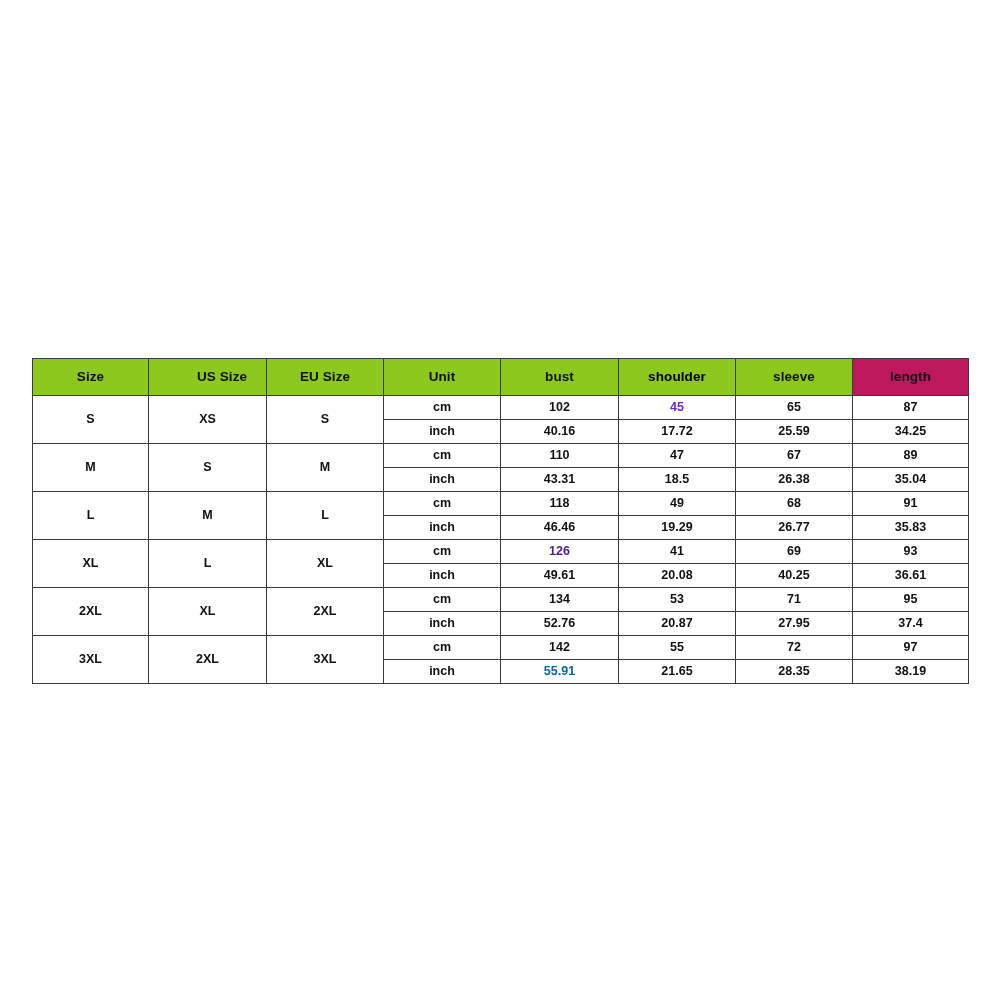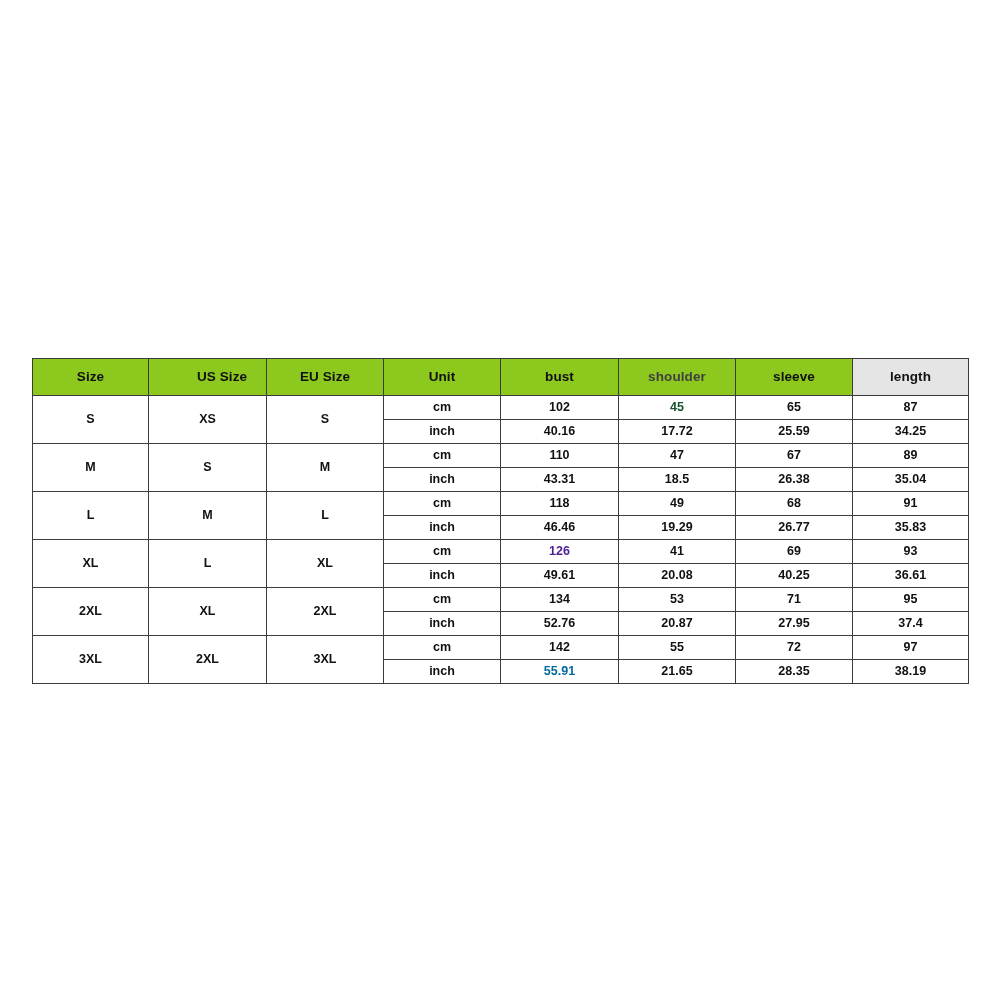--- a/index.html
+++ b/index.html
@@ -80,34 +80,34 @@
         <col class="c7">
         <col class="c8">
     </colgroup>
     <thead>
       <tr>
         <th style="background: rgb(140, 200, 30); border-color: rgb(59, 59, 59); color: rgb(17, 17, 17);">Size</th>
         <th style="background: rgb(140, 200, 30); border-color: rgb(59, 59, 59); color: rgb(17, 17, 17); padding-left: 29px;">US Size</th>
         <th style="background: rgb(140, 200, 30); border-color: rgb(59, 59, 59); color: rgb(17, 17, 17);">EU Size</th>
         <th style="background: rgb(140, 200, 30); border-color: rgb(59, 59, 59); color: rgb(17, 17, 17);">Unit</th>
         <th style="background: rgb(140, 200, 30); border-color: rgb(59, 59, 59); color: rgb(17, 17, 17);">bust</th>
-        <th style="background: rgb(140, 200, 30); border-color: rgb(59, 59, 59); color: #404040; margin-left: 12px;">shoulder</th>
+        <th style="background: rgb(140, 200, 30); border-color: rgb(59, 59, 59); color: #000000; margin-left: 12px;">shoulder</th>
         <th style="background: rgb(140, 200, 30); border-color: rgb(59, 59, 59); color: rgb(17, 17, 17);">sleeve</th>
-        <th style="background: #e5e5e5; border-color: rgb(59, 59, 59); color: rgb(17, 17, 17);">length</th>
+        <th style="background: #be185d; border-color: rgb(59, 59, 59); color: rgb(17, 17, 17);">length</th>
       </tr>
     </thead>
     <tbody>
 
       <tr>
         <td class="size-cell" rowspan="2" style="border-color: rgb(59, 59, 59); color: rgb(17, 17, 17);">S</td>
         <td class="size-cell" rowspan="2" style="border-color: rgb(59, 59, 59); color: rgb(17, 17, 17);">XS</td>
         <td class="size-cell" rowspan="2" style="border-color: rgb(59, 59, 59); color: rgb(17, 17, 17);">S</td>
         <td style="border-color: rgb(59, 59, 59); color: rgb(17, 17, 17);">cm</td>
         <td style="border-color: rgb(59, 59, 59); color: rgb(17, 17, 17);">102</td>
-        <td style="border-color: rgb(59, 59, 59); color: #14532d;">45</td>
+        <td style="border-color: rgb(59, 59, 59); color: #6d28d9;">45</td>
         <td style="border-color: rgb(59, 59, 59); color: rgb(17, 17, 17);">65</td>
         <td style="border-color: rgb(59, 59, 59); color: rgb(17, 17, 17);">87</td>
       </tr>
       <tr>
         <td style="border-color: rgb(59, 59, 59); color: rgb(17, 17, 17);">inch</td>
         <td style="border-color: rgb(59, 59, 59); color: rgb(17, 17, 17);">40.16</td>
         <td style="border-color: rgb(59, 59, 59); color: rgb(17, 17, 17);">17.72</td>
         <td style="border-color: rgb(59, 59, 59); color: rgb(17, 17, 17);">25.59</td>
         <td style="border-color: rgb(59, 59, 59); color: rgb(17, 17, 17);">34.25</td>
       </tr>

